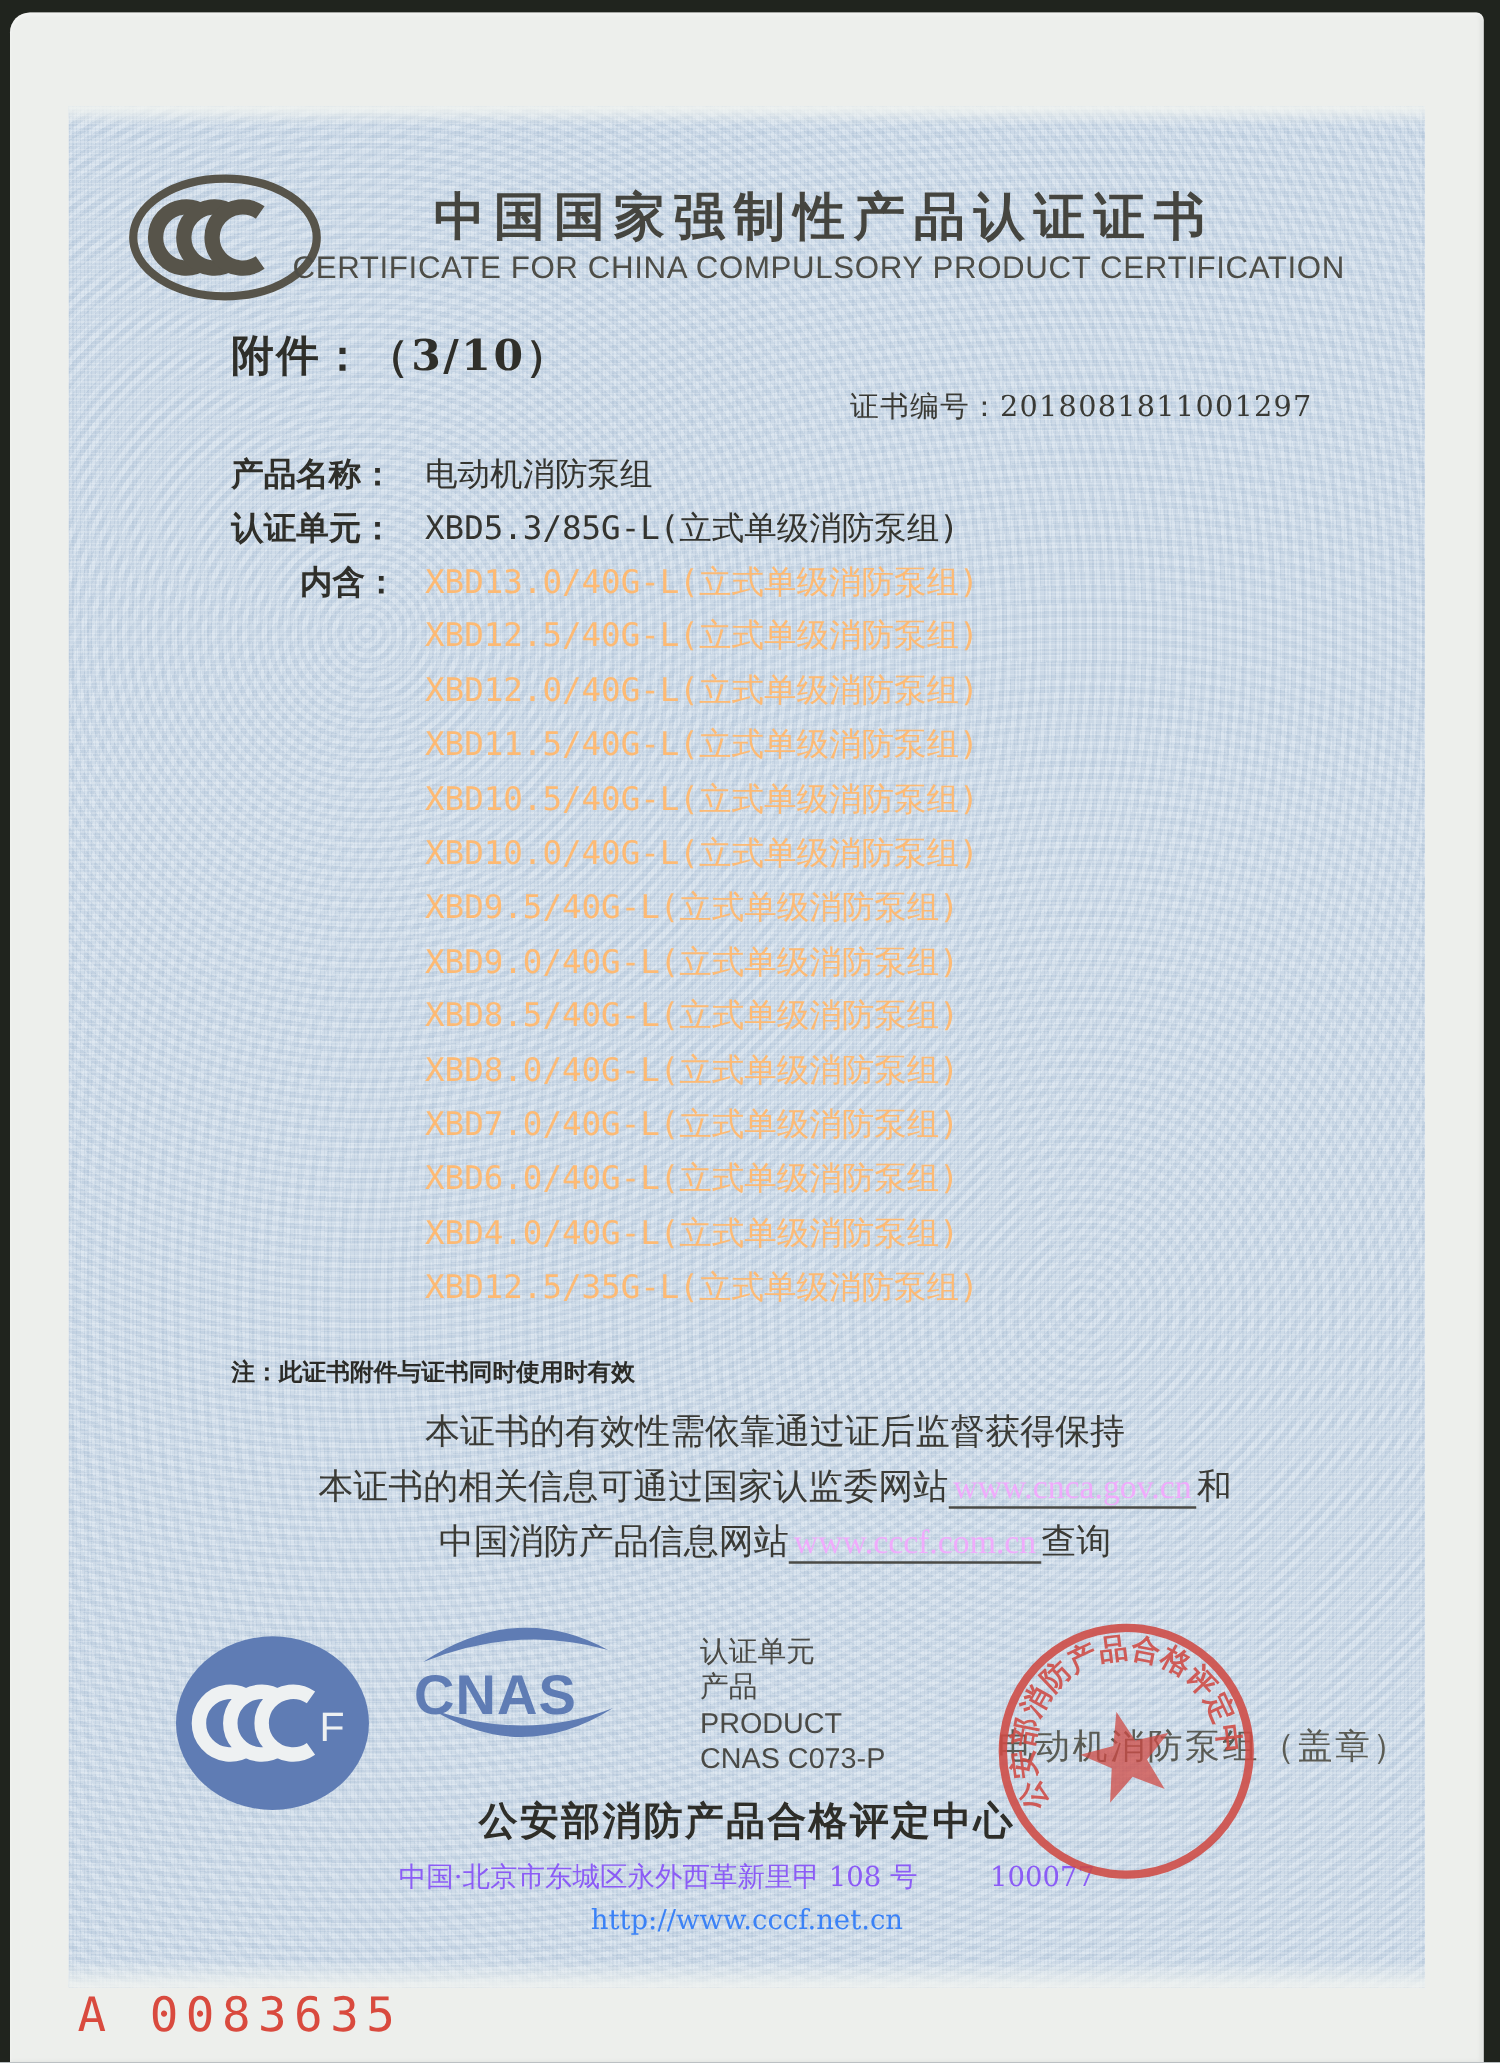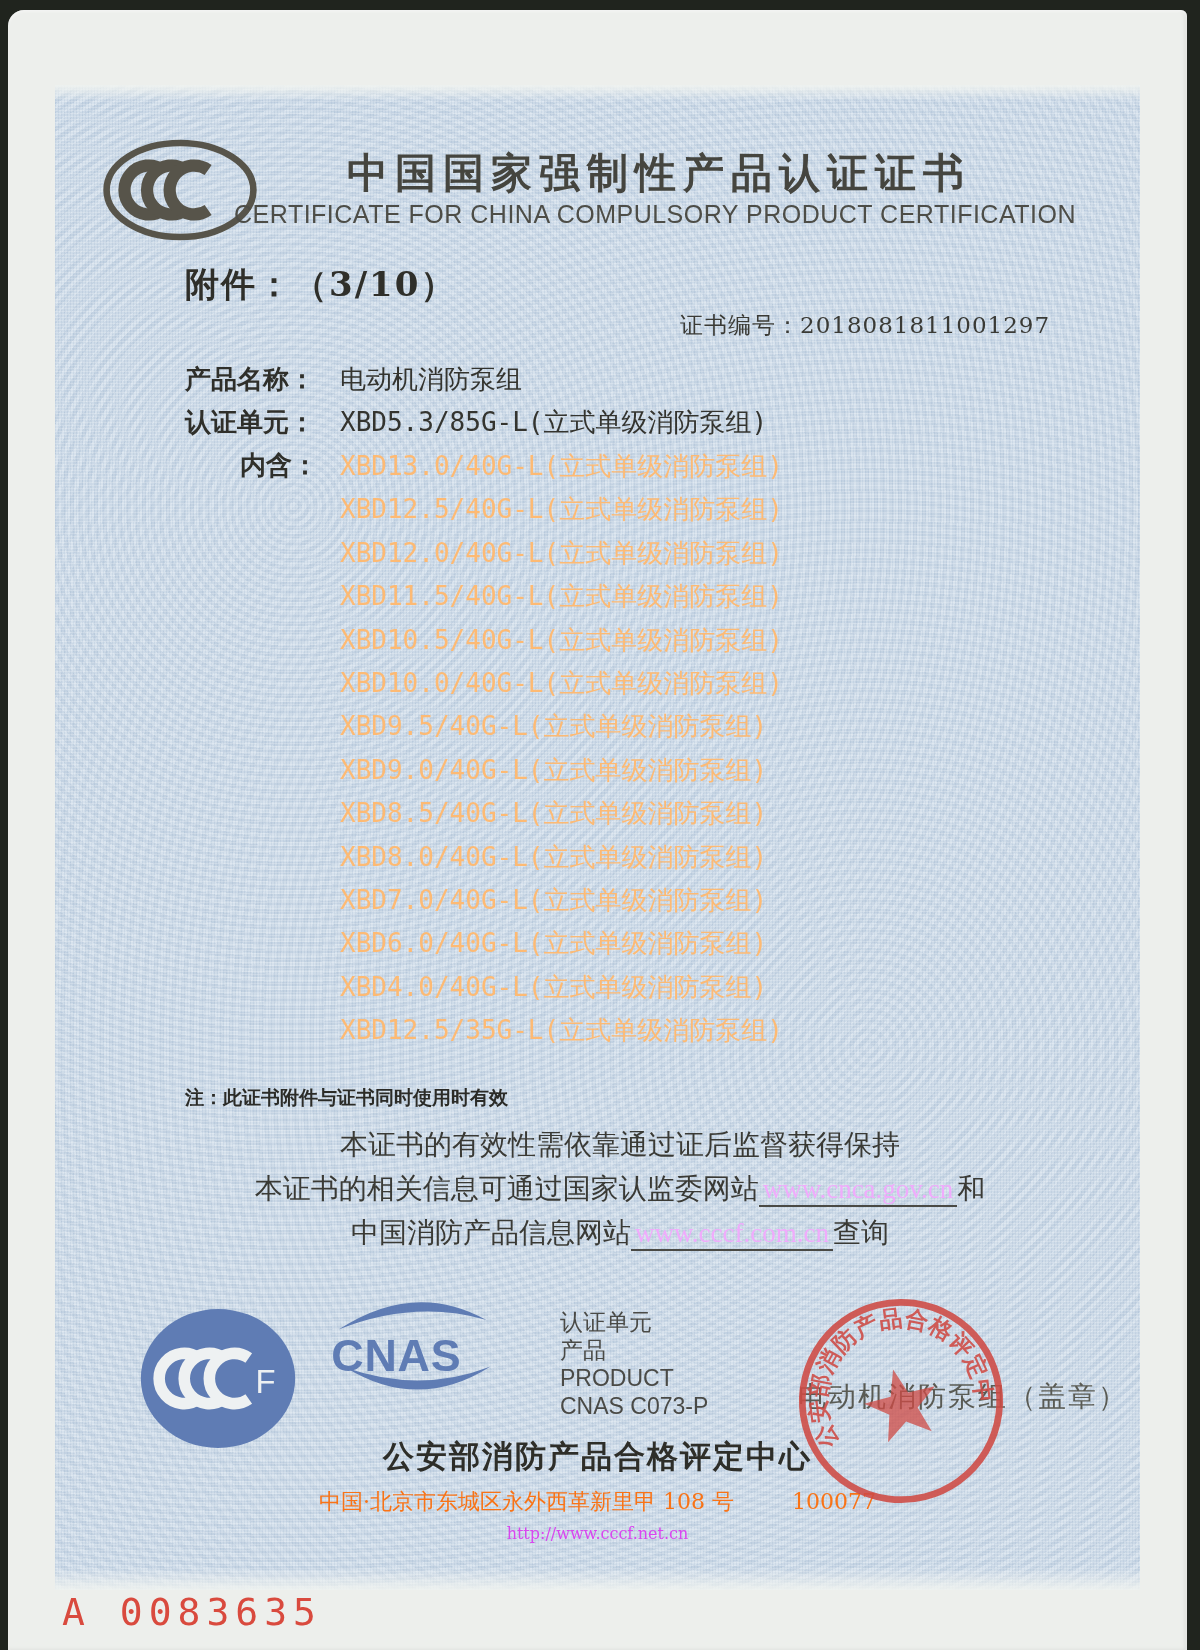--- a/index.html
+++ b/index.html
@@ -79,22 +79,22 @@
   .cnas { left:308px; top:1288px; }
   .accred { left:560px; top:1308px; line-height:28px; font-size:23px; color:#4a4a46;
             font-family:"Liberation Sans","DejaVu Sans",sans-serif; }
   .accred .zh { font-family:"DejaVu Serif","Liberation Serif",serif; }
 
   .stamp-caption { left:798px; top:1378px; font-size:28px; color:#5a5b54; letter-spacing:2px; z-index:2; }
   .stamp { left:786px; top:1286px; z-index:3; opacity:.88; transform:rotate(-14deg); }
 
   .issuer-name { left:55px; width:1085px; top:1436px; text-align:center;
                  font-size:31px; font-weight:700; color:#2e2e29; letter-spacing:2px; }
-  .issuer-addr { left:55px; width:1085px; top:1487px; text-align:center; font-size:22px; color:#f97316; }
-  .issuer-site { left:55px; width:1085px; top:1524px; text-align:center; font-size:16px; color:#d946ef; }
+  .issuer-addr { left:55px; width:1085px; top:1487px; text-align:center; font-size:22px; color:#8b5cf6; }
+  .issuer-site { left:55px; width:1085px; top:1524px; text-align:center; font-size:22px; color:#3b82f6; }
   .addr-gap { display:inline-block; width:58px; }
 
   .serial {
     left:62px; top:1590px; font-size:38px; letter-spacing:6px; color:#d94a3e;
     font-family:"DejaVu Sans Mono","Liberation Mono",monospace;
   }
 </style>
 </head>
 <body>
 

